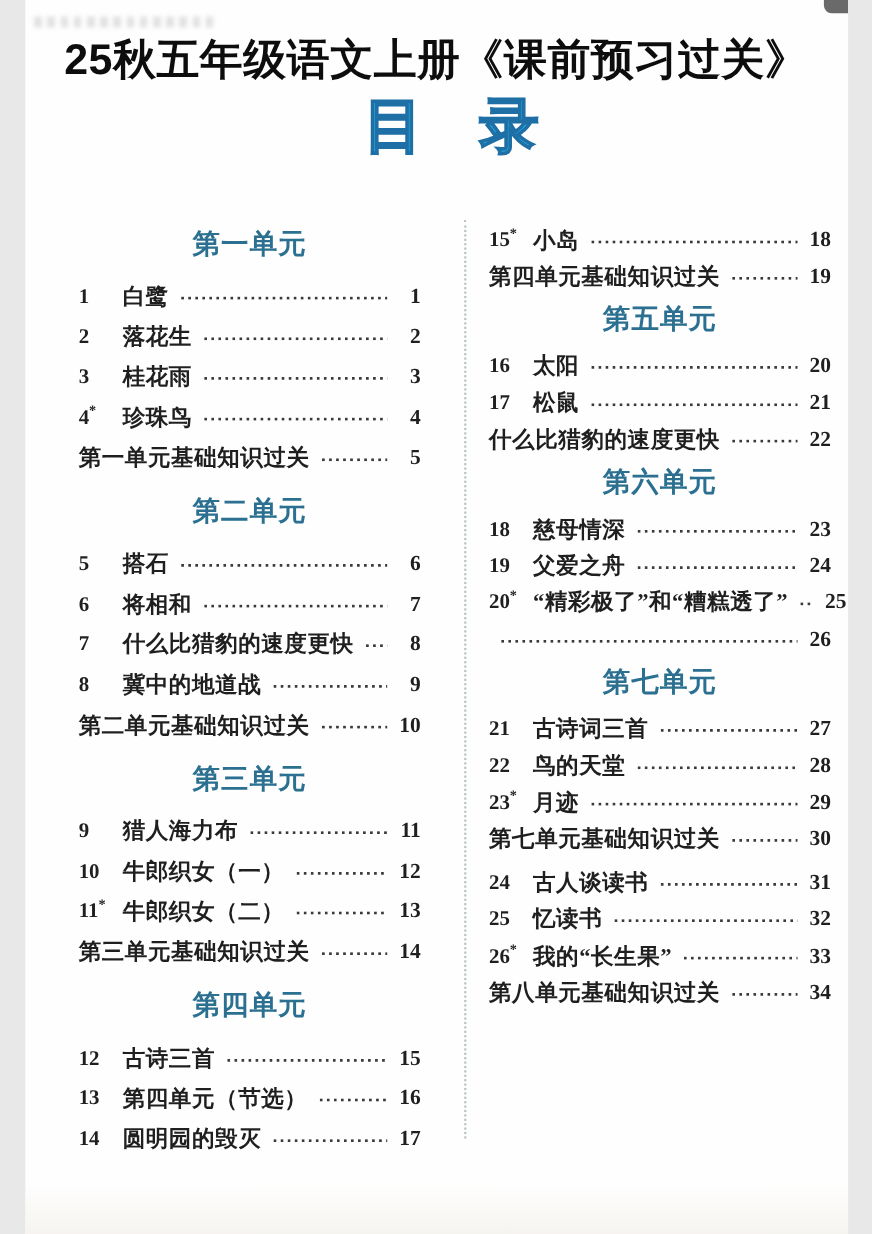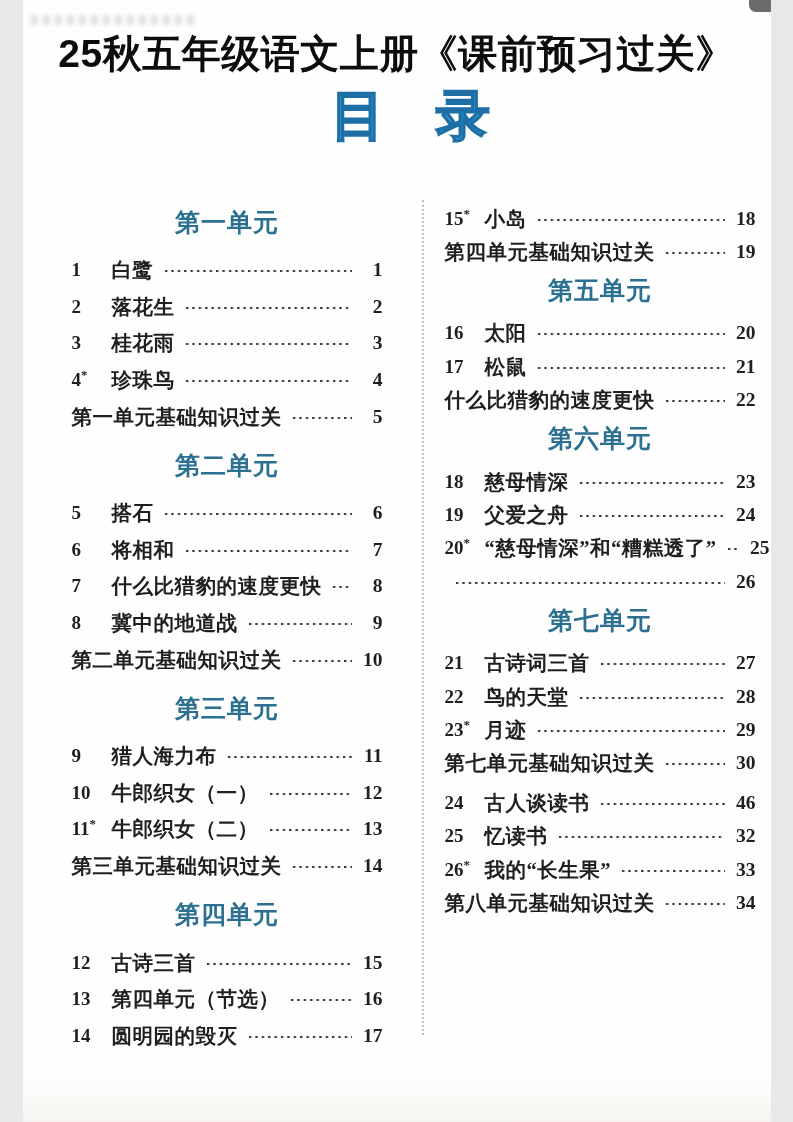--- a/index.html
+++ b/index.html
@@ -259,21 +259,21 @@
             <div class="pagenum">23</div>
           </div>
           <div class="row">
             <div class="num">19</div>
             <div class="title">父爱之舟</div>
             <div class="leader"></div>
             <div class="pagenum">24</div>
           </div>
           <div class="row">
             <div class="num">20<span class="star">*</span></div>
-            <div class="title">“慈母情深”和“糟糕透了”</div>
+            <div class="title">“精彩极了”和“糟糕透了”</div>
             <div class="leader"></div>
             <div class="pagenum">25</div>
           </div>
           <div class="row">
             <div class="leader"></div>
             <div class="pagenum">26</div>
           </div>
         </div>
         <div class="toc-section">
           <div class="unit-heading">第七单元</div>
@@ -299,21 +299,21 @@
             <div class="title">第七单元基础知识过关</div>
             <div class="leader"></div>
             <div class="pagenum">30</div>
           </div>
         </div>
         <div class="toc-section">
           <div class="row">
             <div class="num">24</div>
             <div class="title">古人谈读书</div>
             <div class="leader"></div>
-            <div class="pagenum">46</div>
+            <div class="pagenum">31</div>
           </div>
           <div class="row">
             <div class="num">25</div>
             <div class="title">忆读书</div>
             <div class="leader"></div>
             <div class="pagenum">32</div>
           </div>
           <div class="row">
             <div class="num">26<span class="star">*</span></div>
             <div class="title">我的“长生果”</div>

